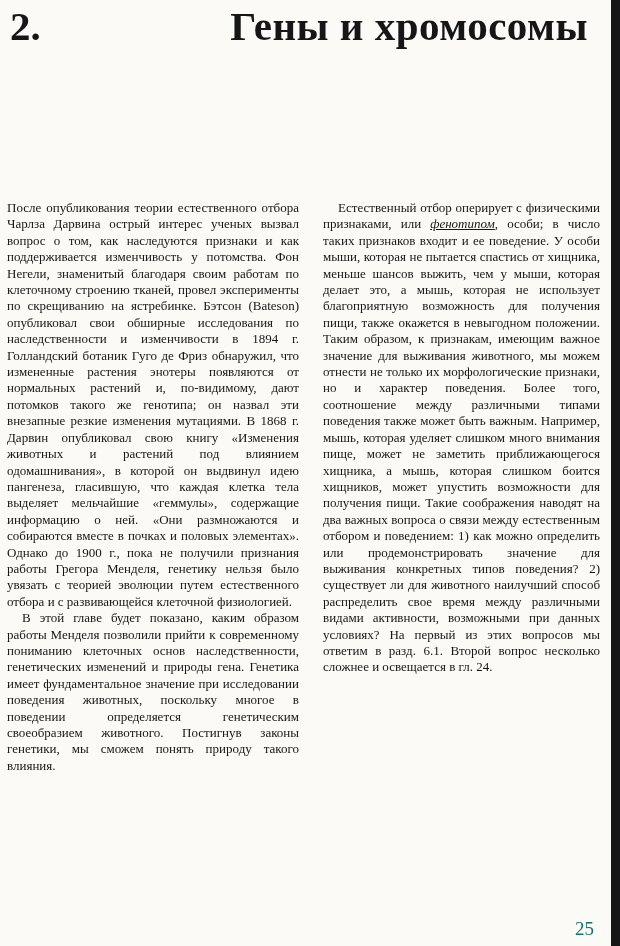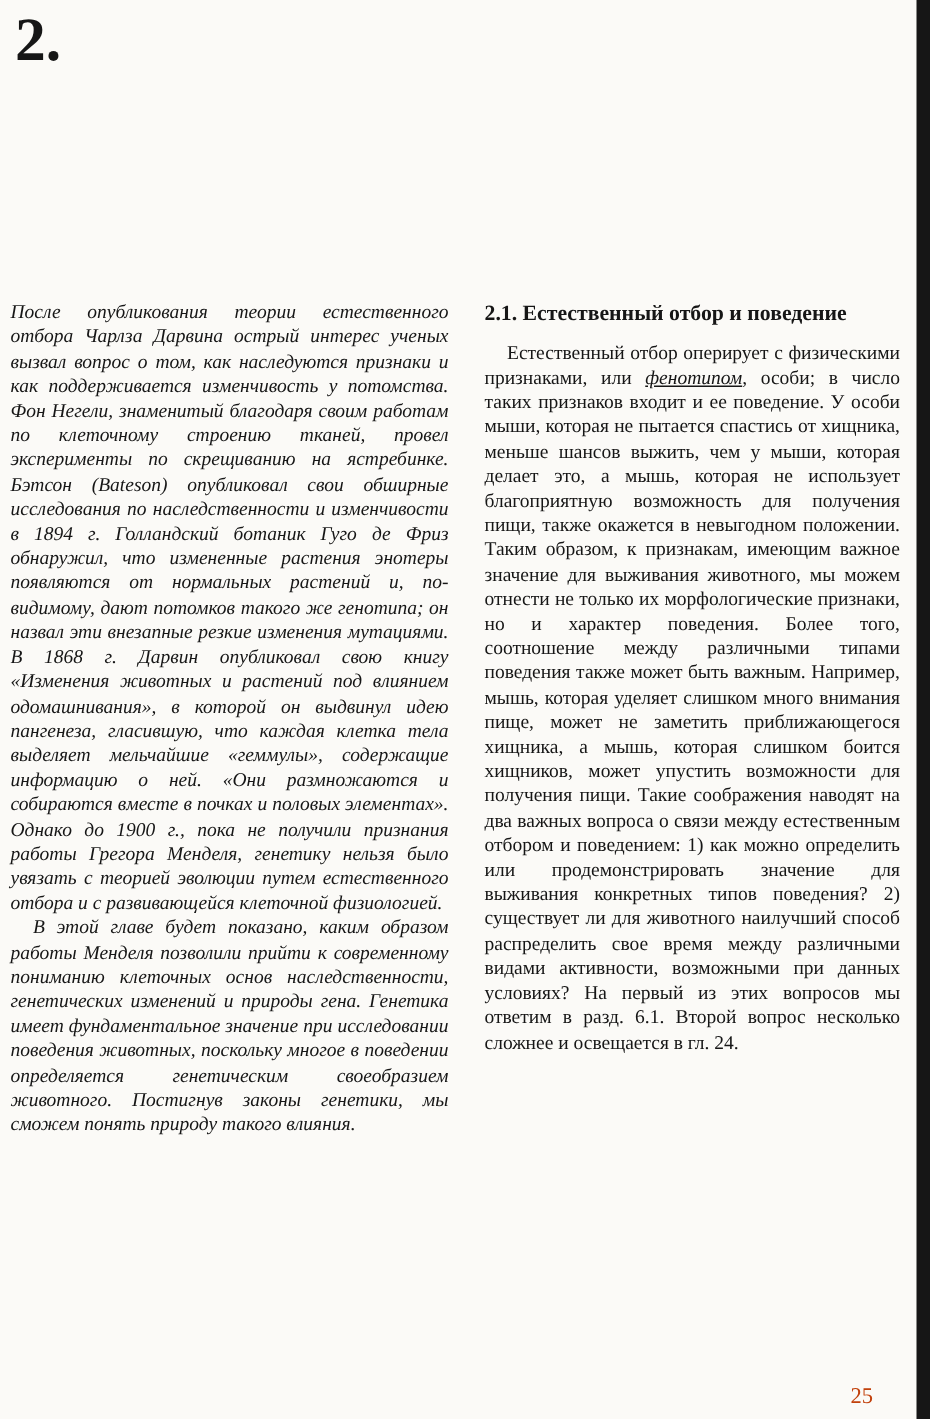--- a/index.html
+++ b/index.html
@@ -42,66 +42,66 @@
     right: 20px;
     display: flex;
     gap: 24px;
   }
   .col {
     text-align: justify;
     font-size: 13px;
     line-height: 16.4px;
     hyphens: auto;
   }
-  .col-left { flex: 0 0 292px; font-style: italic; }
+  .col-left { flex: 0 0 292px; }
   .col-right { flex: 1 1 auto; }
   .para { margin: 0; text-indent: 15px; }
   .para.no-indent { text-indent: 0; }
   .section-heading {
     font-size: 14.5px;
     font-weight: 700;
     margin: 0 0 9px 0;
     line-height: 1.25;
     text-align: left;
   }
   em { font-style: italic; text-decoration: underline; }
   .page-number {
     position: absolute;
-    right: 38px;
+    right: 26px;
     bottom: 6px;
-    font-size: 15px;
-    color: #c2410c;
+    font-size: 19px;
+    color: #0f766e;
   }
   .scan-edge {
     position: absolute;
     top: 0;
     right: 0;
     width: 9px;
     height: 946px;
     background: #161616;
   }
 </style>
 </head>
 <body>
 
 <div class="page">
 
   <header class="chapter-header">
     <span class="chapter-number">2.</span>
+    <span class="chapter-title">Гены и хромосомы</span>
   </header>
 
   <main class="columns">
 
     <section class="col col-left">
       <p class="para no-indent">После опубликования теории естественного отбора Чарлза Дарвина острый интерес ученых вызвал вопрос о том, как наследуются признаки и как поддерживается изменчивость у потомства. Фон Негели, знаменитый благодаря своим работам по клеточному строению тканей, провел эксперименты по скрещиванию на ястребинке. Бэтсон (Bateson) опубликовал свои обширные исследования по наследственности и изменчивости в 1894 г. Голландский ботаник Гуго де Фриз обнаружил, что измененные растения энотеры появляются от нормальных растений и, по-видимому, дают потомков такого же генотипа; он назвал эти внезапные резкие изменения мутациями. В 1868 г. Дарвин опубликовал свою книгу «Изменения животных и растений под влиянием одомашнивания», в которой он выдвинул идею пангенеза, гласившую, что каждая клетка тела выделяет мельчайшие «геммулы», содержащие информацию о ней. «Они размножаются и собираются вместе в почках и половых элементах». Однако до 1900 г., пока не получили признания работы Грегора Менделя, генетику нельзя было увязать с теорией эволюции путем естественного отбора и с развивающейся клеточной физиологией.</p>
       <p class="para">В этой главе будет показано, каким образом работы Менделя позволили прийти к современному пониманию клеточных основ наследственности, генетических изменений и природы гена. Генетика имеет фундаментальное значение при исследовании поведения животных, поскольку многое в поведении определяется генетическим своеобразием животного. Постигнув законы генетики, мы сможем понять природу такого влияния.</p>
     </section>
 
     <section class="col col-right">
-      <h2 class="section-heading">2.1. Естественный отбор и поведение</h2>
       <p class="para"><span>Естественный отбор оперирует с физическими признаками, или </span><em>фенотипом</em><span>, особи; в число таких признаков входит и ее поведение. У особи мыши, которая не пытается спастись от хищника, меньше шансов выжить, чем у мыши, которая делает это, а мышь, которая не использует благоприятную возможность для получения пищи, также окажется в невыгодном положении. Таким образом, к признакам, имеющим важное значение для выживания животного, мы можем отнести не только их морфологические признаки, но и характер поведения. Более того, соотношение между различными типами поведения также может быть важным. Например, мышь, которая уделяет слишком много внимания пище, может не заметить приближающегося хищника, а мышь, которая слишком боится хищников, может упустить возможности для получения пищи. Такие соображения наводят на два важных вопроса о связи между естественным отбором и поведением: 1) как можно определить или продемонстрировать значение для выживания конкретных типов поведения? 2) существует ли для животного наилучший способ распределить свое время между различными видами активности, возможными при данных условиях? На первый из этих вопросов мы ответим в разд. 6.1. Второй вопрос несколько сложнее и освещается в гл. 24.</span></p>
     </section>
 
   </main>
 
   <div class="page-number">25</div>
 
   <div class="scan-edge"></div>
 
 </div>

